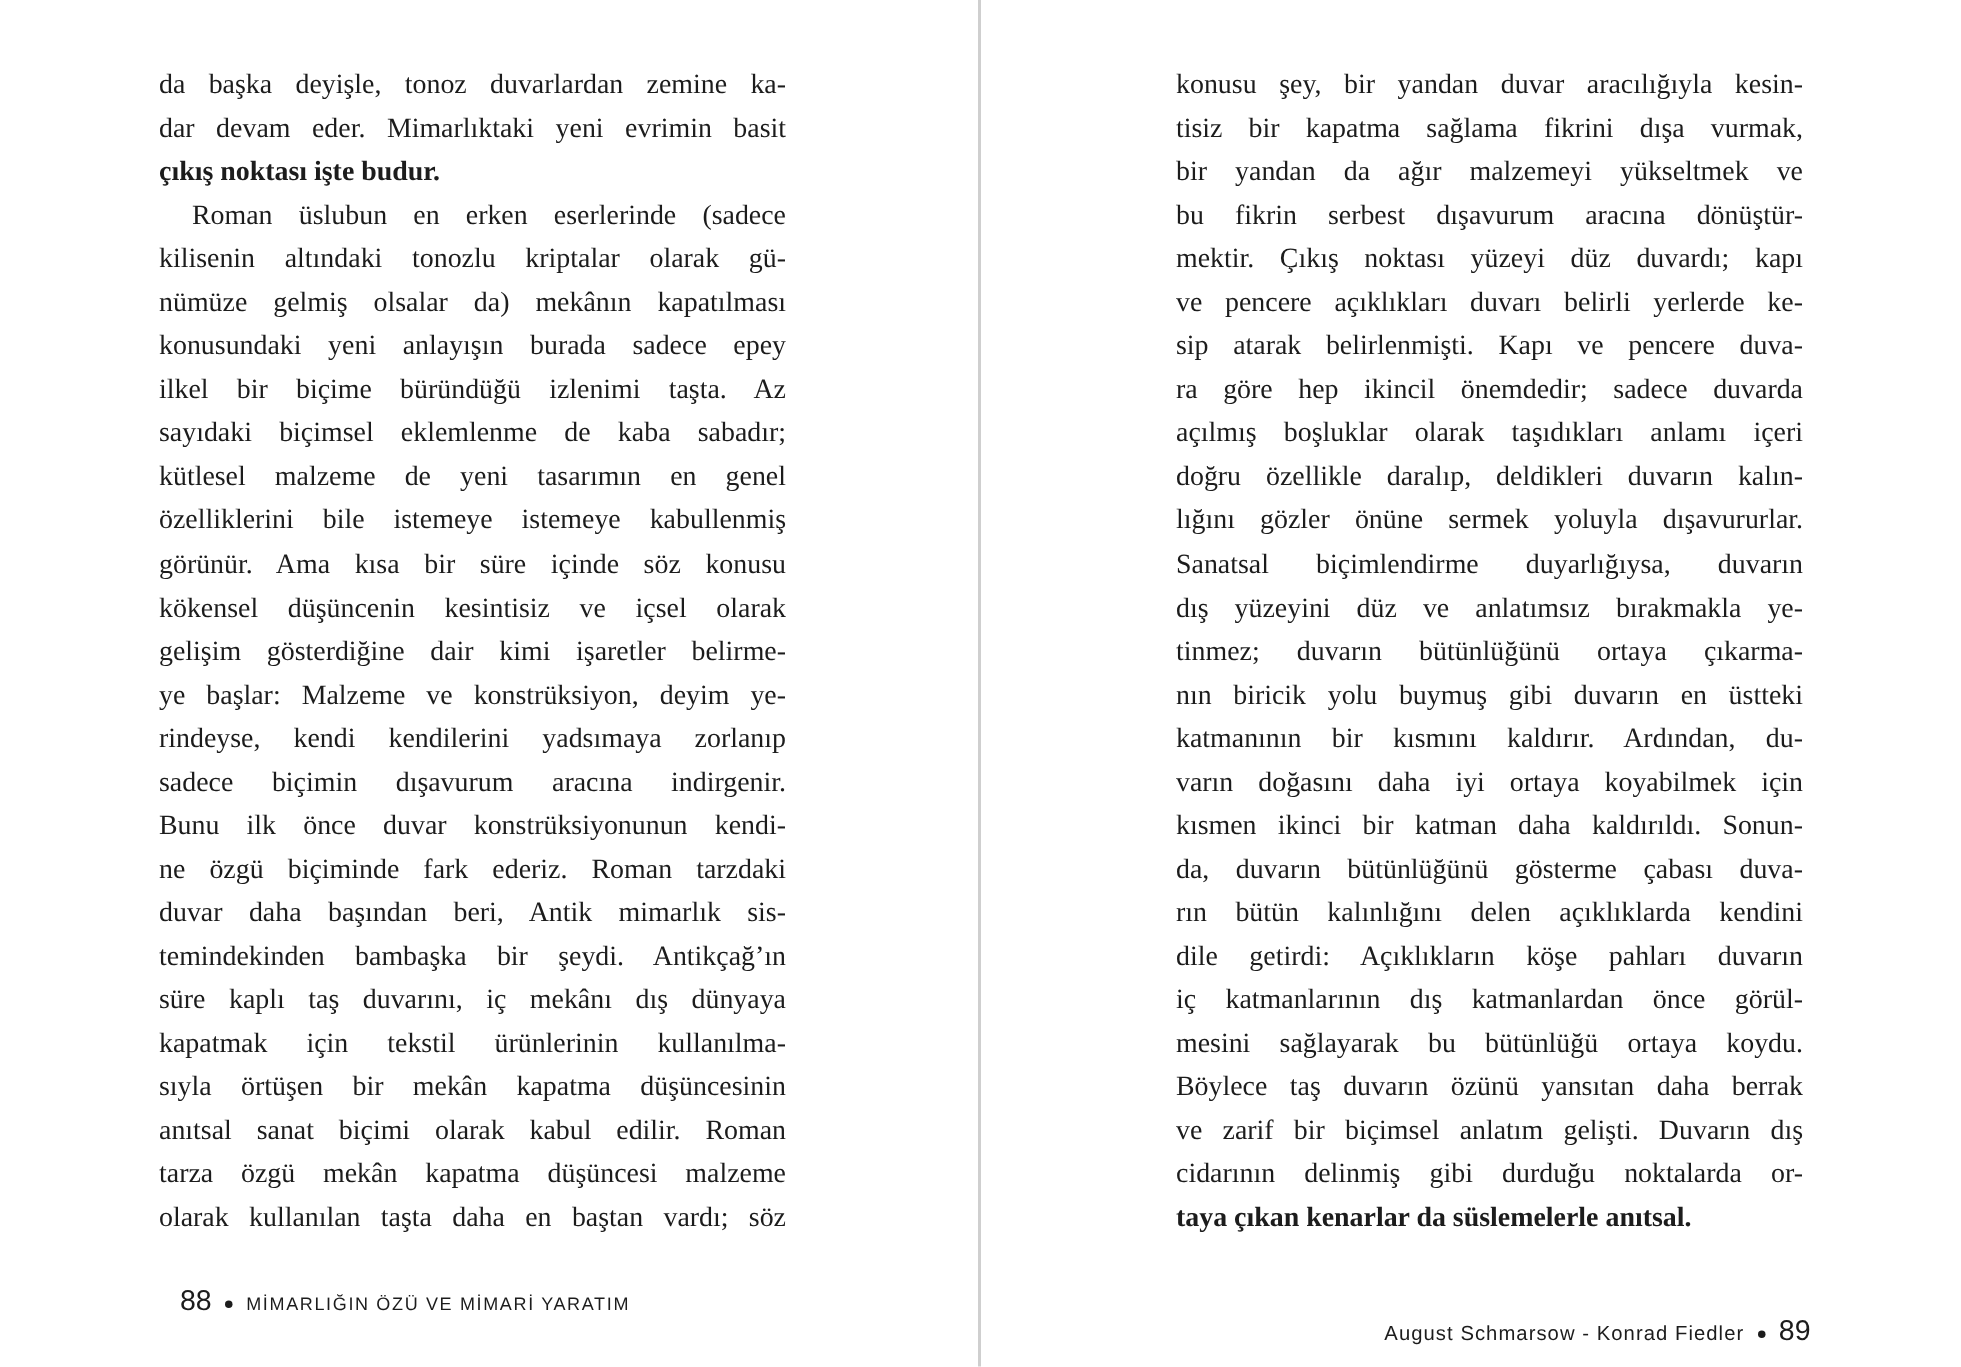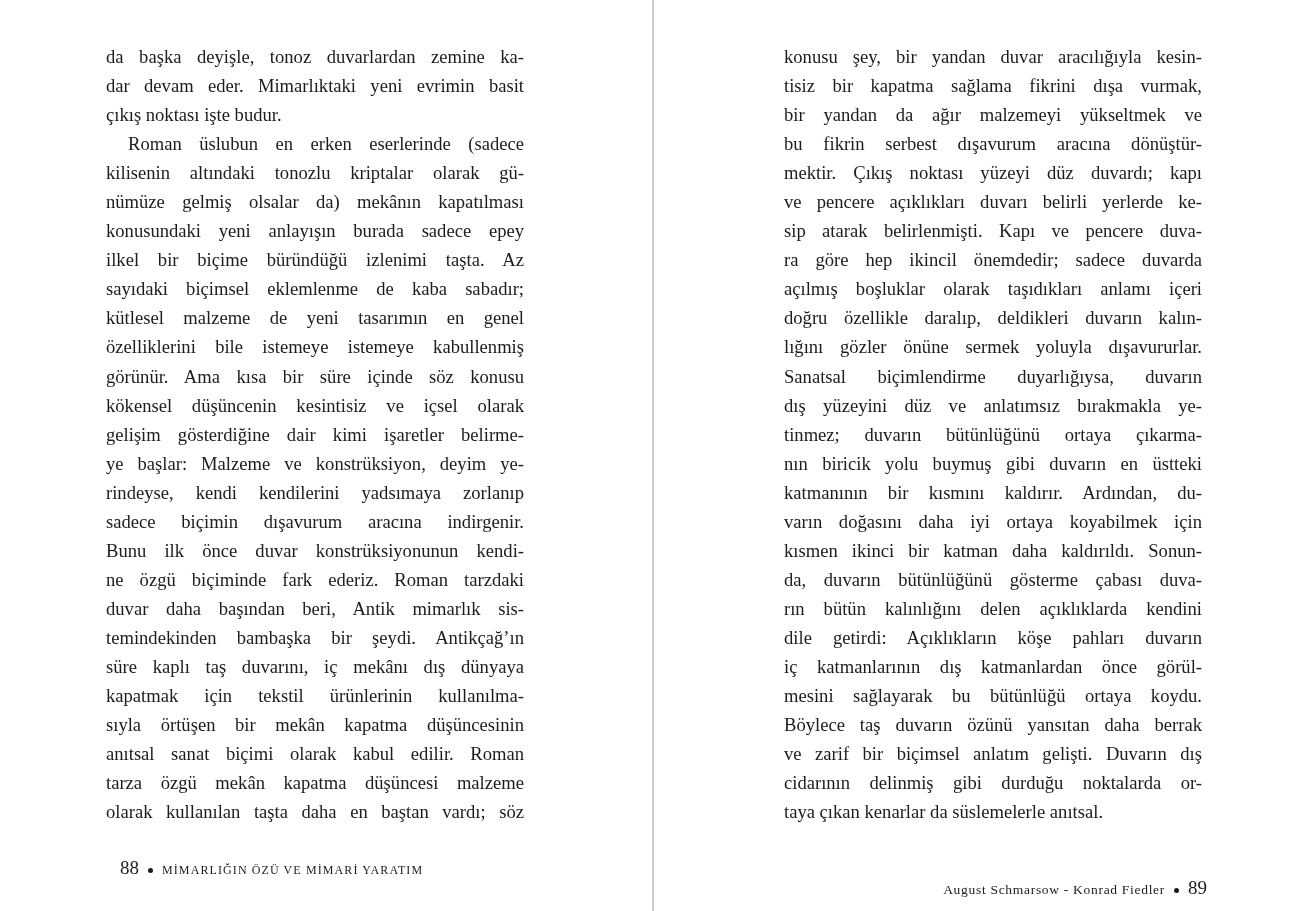--- a/index.html
+++ b/index.html
@@ -50,31 +50,32 @@
   .page-right .text-block { left: 130px; }
   .line {
     display: block;
     height: 29.05px;
     white-space: nowrap;
     text-align: justify;
     text-align-last: justify;
   }
   .line.last {
     text-align-last: left;
+    font-weight: bold;
   }
   .line.indent {
     text-indent: 22px;
   }
   .footer {
     position: absolute;
     top: 857px;
     height: 28px;
     display: flex;
     align-items: baseline;
-    font-family: Liberation Serif, serif;
+    font-family: Liberation Sans, sans-serif;
     color: #1c1c1c;
   }
   .page-left .footer { left: 120px; }
   .page-right .footer { right: 100px; margin-top: 20px; }
   .folio {
     font-size: 19px;
   }
   .bullet {
     display: inline-block;
     width: 5px;

